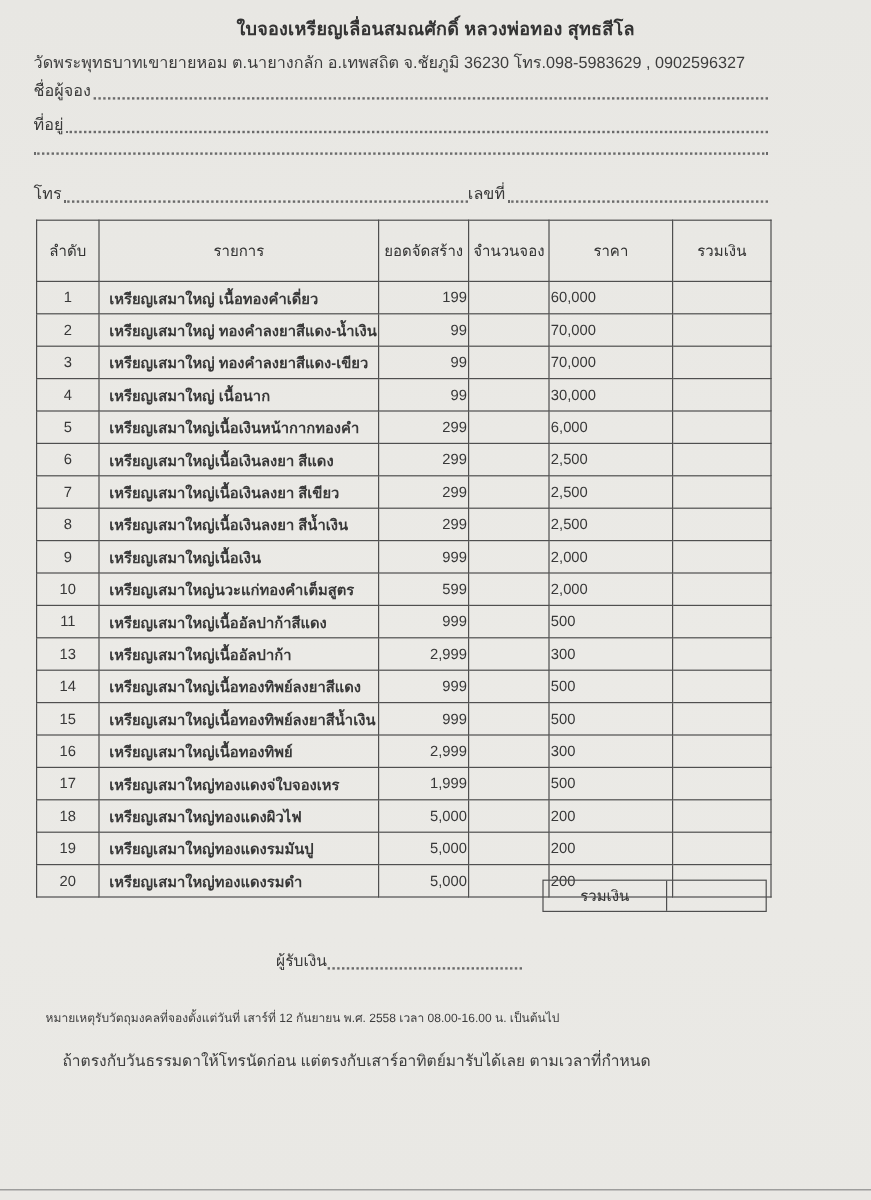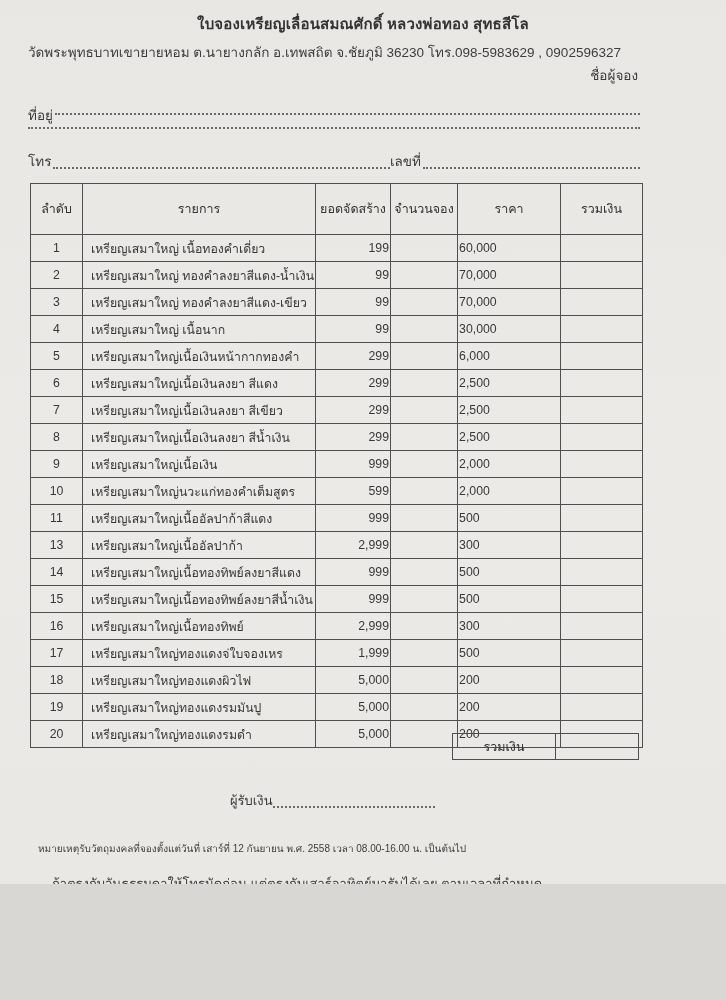--- a/index.html
+++ b/index.html
@@ -1,56 +1,56 @@
 <!DOCTYPE html>
 <html><head>
 <meta charset="utf-8">
 <style>
   html,body { margin:0; padding:0; background:#d8d7d3; }
   .page {
     position:relative;
-    width:726px; height:884px;
+    width:726px; height:1000px;
     margin:0 auto;
     background:linear-gradient(180deg,#e8e7e3 0%, #ebeae6 55%, #e9e8e4 100%);
     font-family:"Liberation Sans","DejaVu Sans",sans-serif;
     color:#3a3a3a;
     overflow:hidden;
   }
   .title {
     position:absolute; top:12px; left:0; width:100%;
     text-align:center; font-size:15px; font-weight:bold; color:#333;
     letter-spacing:.2px;
   }
   .address {
     position:absolute; top:41px; left:28px; right:20px;
     font-size:13.5px; color:#3d3d3d;
   }
   .field { position:absolute; left:28px; width:612px; display:flex; align-items:flex-end; font-size:13.5px; }
   .field .lbl { white-space:nowrap; padding-right:2px; }
   .dots { flex-grow:1; border-bottom:2px dotted #6a6a6a; margin-bottom:3px; height:1px; }
   .dots.w155 { flex-grow:1.55; }
-  .f-name { top:64px;flex-direction:column; }
-  .f-addr { top:104px;align-items:center; }
+  .f-name { top:64px; }
+  .f-addr { top:92px; }
   .f-addr2 { top:126px; }
   .f-phone { top:150px; }
 
   table.order {
     position:absolute; left:30px; top:183px;
     border-collapse:collapse; table-layout:fixed;
   }
   table.order th, table.order td {
     border:1px solid #4f4f4f; overflow:hidden; white-space:nowrap;
   }
   table.order th {
     height:48px; font-size:12.5px; font-weight:normal; text-align:center;
     vertical-align:middle; color:#333;
   }
   table.order td { height:24px; font-size:12.3px; color:#383838; }
   td.c0 { text-align:center; }
-  td.c1 { text-align:left; padding-left:8px; }
+  td.c1 { text-align:left; padding-left:8px;font-weight:bold; }
   td.c2 { text-align:right; }
   td.c4 { }
 
   .total-row {
     position:absolute; left:452px; top:733px; width:185px; height:25px;
     border:1px solid #4f4f4f; display:flex; background:transparent;
   }
   .total-label-cell {
     width:102px; border-right:1px solid #4f4f4f;
     display:flex; align-items:center; justify-content:center;

